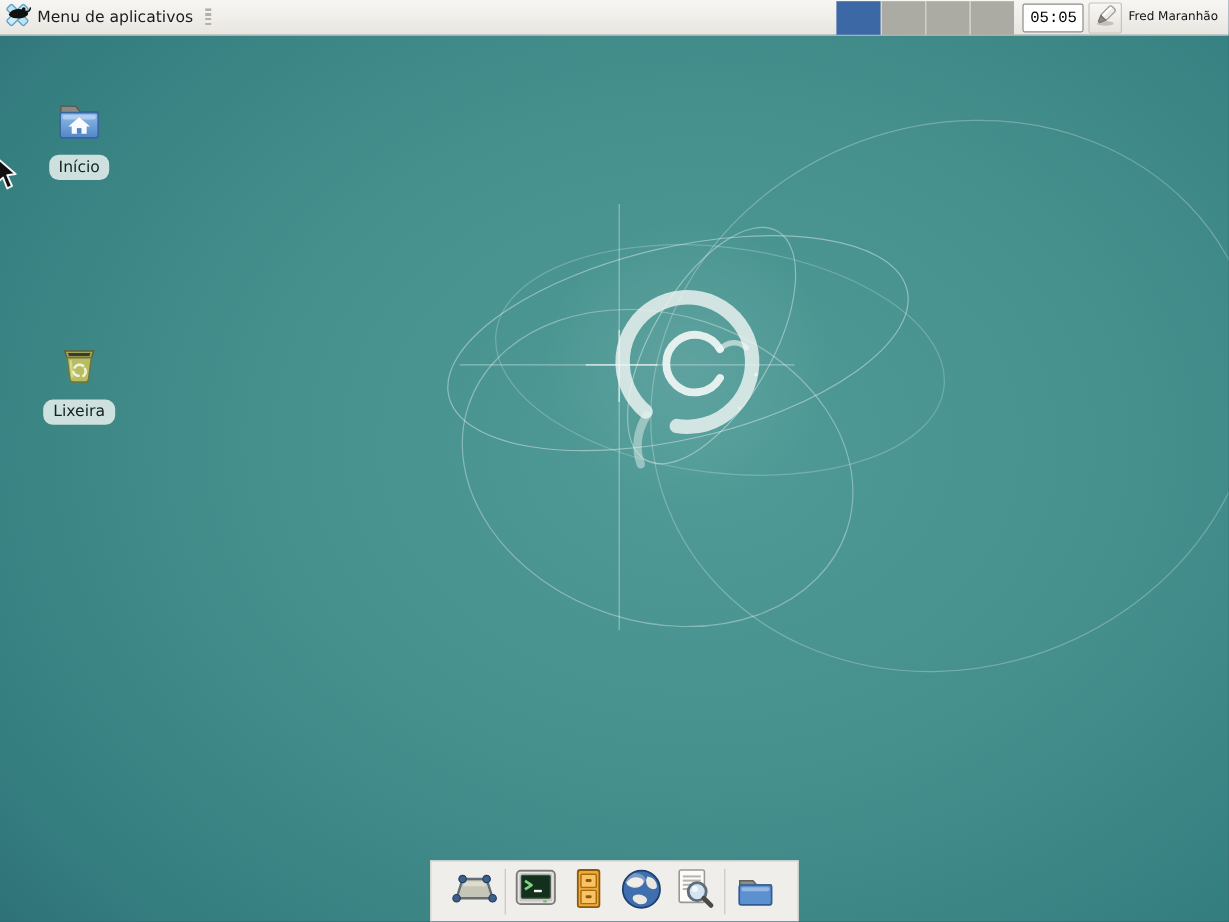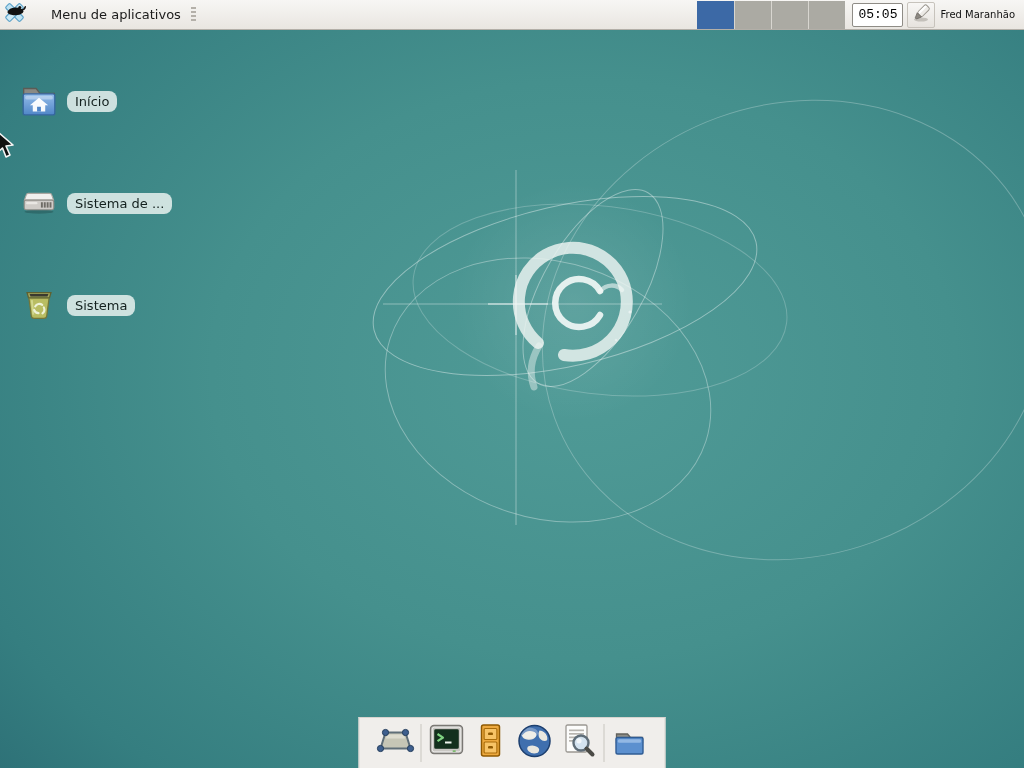--- a/index.html
+++ b/index.html
@@ -9,21 +9,21 @@
     background:#2e7075;
   }
   
   .panel{
     position:absolute;top:0;left:0;width:1024px;height:30px;box-sizing:border-box;
     background:linear-gradient(#f7f6f4,#e9e6e1);
     border-bottom:1px solid #b3afa8;
     display:flex;align-items:center;z-index:30;
   }
   .menu-button{display:flex;align-items:center;gap:5px;height:100%;padding:0 4px 0 3px;cursor:default;}
-  .menu-label{font-size:13px;color:#1b1b1b;margin-left:20px;}
+  .menu-label{font-size:13px;color:#1b1b1b;}
   .grip{width:5px;height:16px;margin-left:5px;
     background-image:repeating-linear-gradient(to bottom,#b4b0a9 0 2px,transparent 2px 4px);}
   .panel-spacer{flex:1;}
   .pager{display:flex;height:28px;margin-right:3px;}
   .ws{width:37px;height:28px;background:#abaaa3;border-left:1px solid #d8d6d0;box-sizing:border-box;}
   .ws:first-child{border-left:none;}
   .ws.active{background:#3c69a6;}
   .clock{
     height:22px;margin:0 4px;padding:0 5px;display:flex;align-items:center;
     background:#ffffff;border:1px solid #8f8c86;border-radius:2px;
@@ -37,21 +37,21 @@
 
   
   .desktop{
     position:absolute;top:30px;left:0;width:1024px;height:738px;overflow:hidden;
     background:radial-gradient(ellipse 980px 760px at 57% 46%,
        #509b97 0%, #45908d 38%, #357e80 68%, #26646e 92%, #1f5765 100%);
   }
   .wallpaper{position:absolute;left:0;top:0;pointer-events:none;}
 
   .dicon{
-    position:absolute;width:100px;display:flex;flex-direction:row;align-items:center;gap:5px;
+    position:absolute;width:100px;display:flex;flex-direction:column;align-items:center;gap:5px;
     cursor:default;
   }
   .dicon svg{display:block;}
   .dlabel{
     font-size:13px;color:#13201e;background:rgba(232,241,238,0.85);
     padding:2px 8px;border-radius:8px;white-space:nowrap;line-height:17px;
   }
 
   
   .dock{
@@ -154,53 +154,36 @@
         <path d="M8 11 h13 l4 5 h15 v4 h-32 z" fill="#8a8a84" stroke="#5c5c56" stroke-width="1.4"></path>
         <rect x="7.5" y="16.5" width="33" height="22" rx="2" fill="url(#fg)" stroke="#36669f" stroke-width="1.4"></rect>
         <rect x="9.5" y="18.5" width="29" height="4" rx="2" fill="#ffffff" opacity="0.35"></rect>
         <path d="M24 20.5 l9.5 8 h-3 v6.5 h-13 v-6.5 h-3 z" fill="#ffffff" opacity="0.95"></path>
         <rect x="22" y="30" width="4" height="5" fill="#5086c8"></rect>
       </svg>
     </span>
     <span class="dlabel">Início</span>
   </div>
 
-  <div class="dicon" style="left:16px;top:150px;">
-    <span>
-      <svg width="46" height="46" viewBox="0 0 48 48">
-        <ellipse cx="24" cy="33" rx="15" ry="2.2" fill="#000" opacity="0.18"></ellipse>
-        <path d="M13 14 h22 a2.5 2.5 0 0 1 2.4 1.8 l1.8 5.2 h-30.4 l1.8 -5.2 a2.5 2.5 0 0 1 2.4 -1.8 z" fill="#f1f0ee" stroke="#aaa7a1" stroke-width="1.2"></path>
-        <rect x="8.6" y="21" width="30.8" height="10" rx="2" fill="#cfccc8" stroke="#93908a" stroke-width="1.2"></rect>
-        <rect x="10.5" y="23" width="12" height="2.4" rx="1.2" fill="#e9e7e4"></rect>
-        <g fill="#6f6c66">
-          <rect x="26" y="23.2" width="2" height="5.6"></rect>
-            <rect x="29" y="23.2" width="2" height="5.6"></rect>
-          <rect x="32" y="23.2" width="2" height="5.6"></rect>
-            <rect x="35" y="23.2" width="2" height="5.6"></rect>
-        </g>
-      </svg>
-    </span>
-    <span class="dlabel">Sistema de ...</span>
-  </div>
 
   <div class="dicon" style="left:16px;top:252px;">
     <span>
       <svg width="46" height="46" viewBox="0 0 48 48">
         <path d="M11.5 11 h25 l-1.6 5.5 h-21.8 z" fill="#a3a65c" stroke="#5f6130" stroke-width="1.3"></path>
         <path d="M14.2 12.6 h19.6 l-0.9 2.6 h-17.8 z" fill="#3a3a30"></path>
         <path d="M13.5 16.8 h21 l-2.4 18.6 a3 3 0 0 1 -3 2.6 h-10.2 a3 3 0 0 1 -3 -2.6 z" fill="#b9bd62" stroke="#73763a" stroke-width="1.3"></path>
         <path d="M16.5 19 l1.6 15" stroke="#dde2a0" stroke-width="2" opacity="0.7" fill="none"></path>
         <g fill="none" stroke="#eef2d8" stroke-width="2.2" stroke-linecap="round">
           <path d="M20 25.5 a5 5 0 0 1 7.4 -1.6"></path>
           <path d="M29 26.5 a5 5 0 0 1 -1.4 6.2"></path>
           <path d="M23.5 32.5 a5 5 0 0 1 -4.6 -3.4"></path>
         </g>
       </svg>
     </span>
-    <span class="dlabel">Sistema</span>
+    <span class="dlabel">Lixeira</span>
   </div>
 
   <span class="cursor">
     <svg width="22" height="34" viewBox="0 0 22 34">
       <path d="M2 1 L17 14 L10 15 L14 24 L10 26 L6.5 17 L2 21 Z" fill="#101010" stroke="#f5f5f5" stroke-width="1.6" stroke-linejoin="round"></path>
     </svg>
   </span>
 </div>
 
 <div class="dock">

